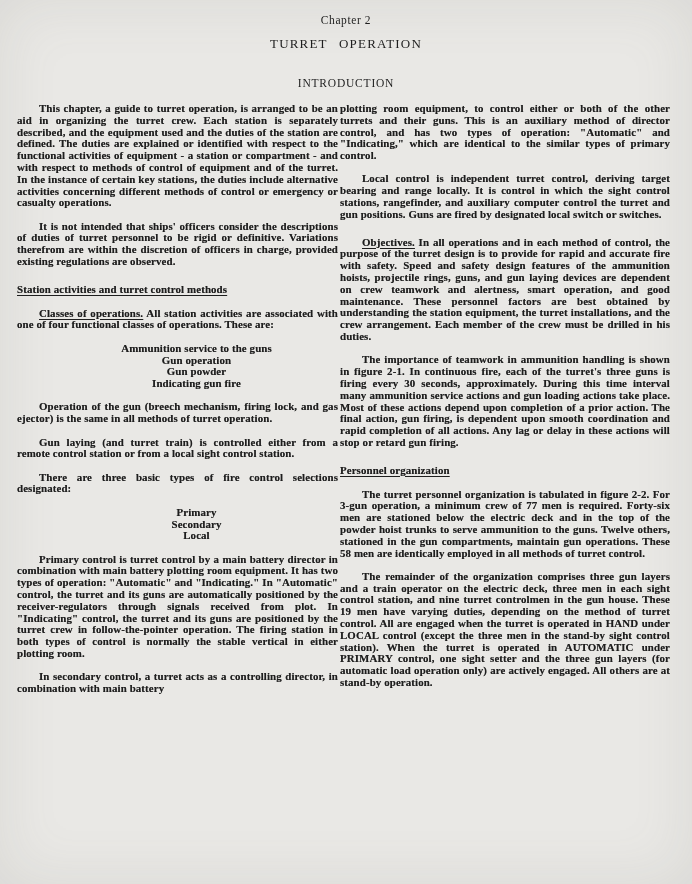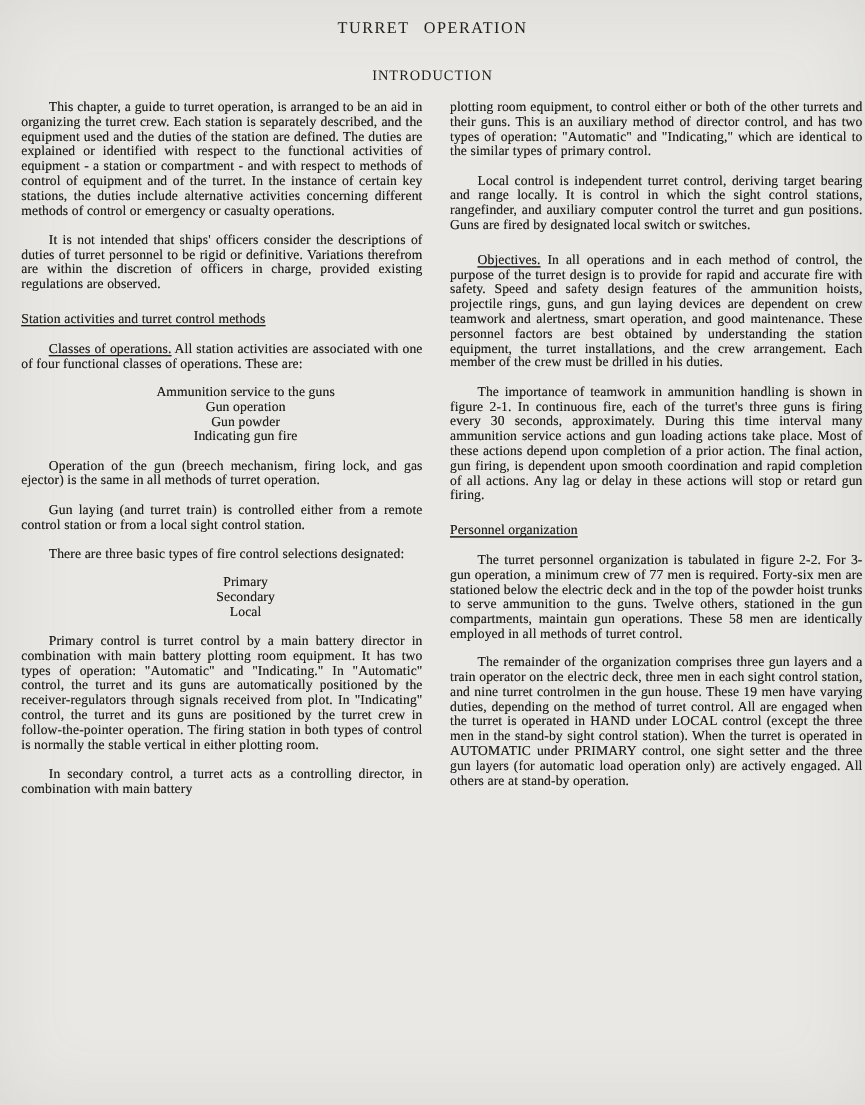--- a/index.html
+++ b/index.html
@@ -29,21 +29,22 @@
     margin-bottom: 25px;
   }
   .intro-heading {
     font-size: 11.5px;
     letter-spacing: 0.8px;
     margin-bottom: 14px;
   }
   .columns {
     display: flex;
     margin: 0 0 0 17px;
-    gap: 22px;
+    gap: 2px;
+    font-weight: bold;
   }
   .col {
     font-size: 10.9px;
     line-height: 11.8px;
     text-align: justify;
     letter-spacing: 0.1px;
     text-shadow: 0 0 0.5px rgba(20,20,20,0.55);
   }
   .col-left  { width: 321px; }
   .col-right { width: 330px; }
@@ -67,20 +68,21 @@
     letter-spacing: 0.5px;
     text-shadow: 0 0 0.5px rgba(20,20,20,0.55);
   }
 </style>
 </head>
 <body>
 
 <div class="page">
 
   <div class="header">
+    <div class="chapter">Chapter 2</div>
     <div class="doc-title">TURRET OPERATION</div>
     <div class="intro-heading">INTRODUCTION</div>
   </div>
 
   <div class="columns">
 
     <div class="col col-left">
       <p>This chapter, a guide to turret operation, is arranged to be an aid in organizing the turret crew. Each station is separately described, and the equipment used and the duties of the station are defined. The duties are explained or identified with respect to the functional activities of equipment - a station or compartment - and with respect to methods of control of equipment and of the turret. In the instance of certain key stations, the duties include alternative activities concerning different methods of control or emergency or casualty operations.</p>
       <p>It is not intended that ships' officers consider the descriptions of duties of turret personnel to be rigid or definitive. Variations therefrom are within the discretion of officers in charge, provided existing regulations are observed.</p>
       <div class="section-heading">Station activities and turret control methods</div>

